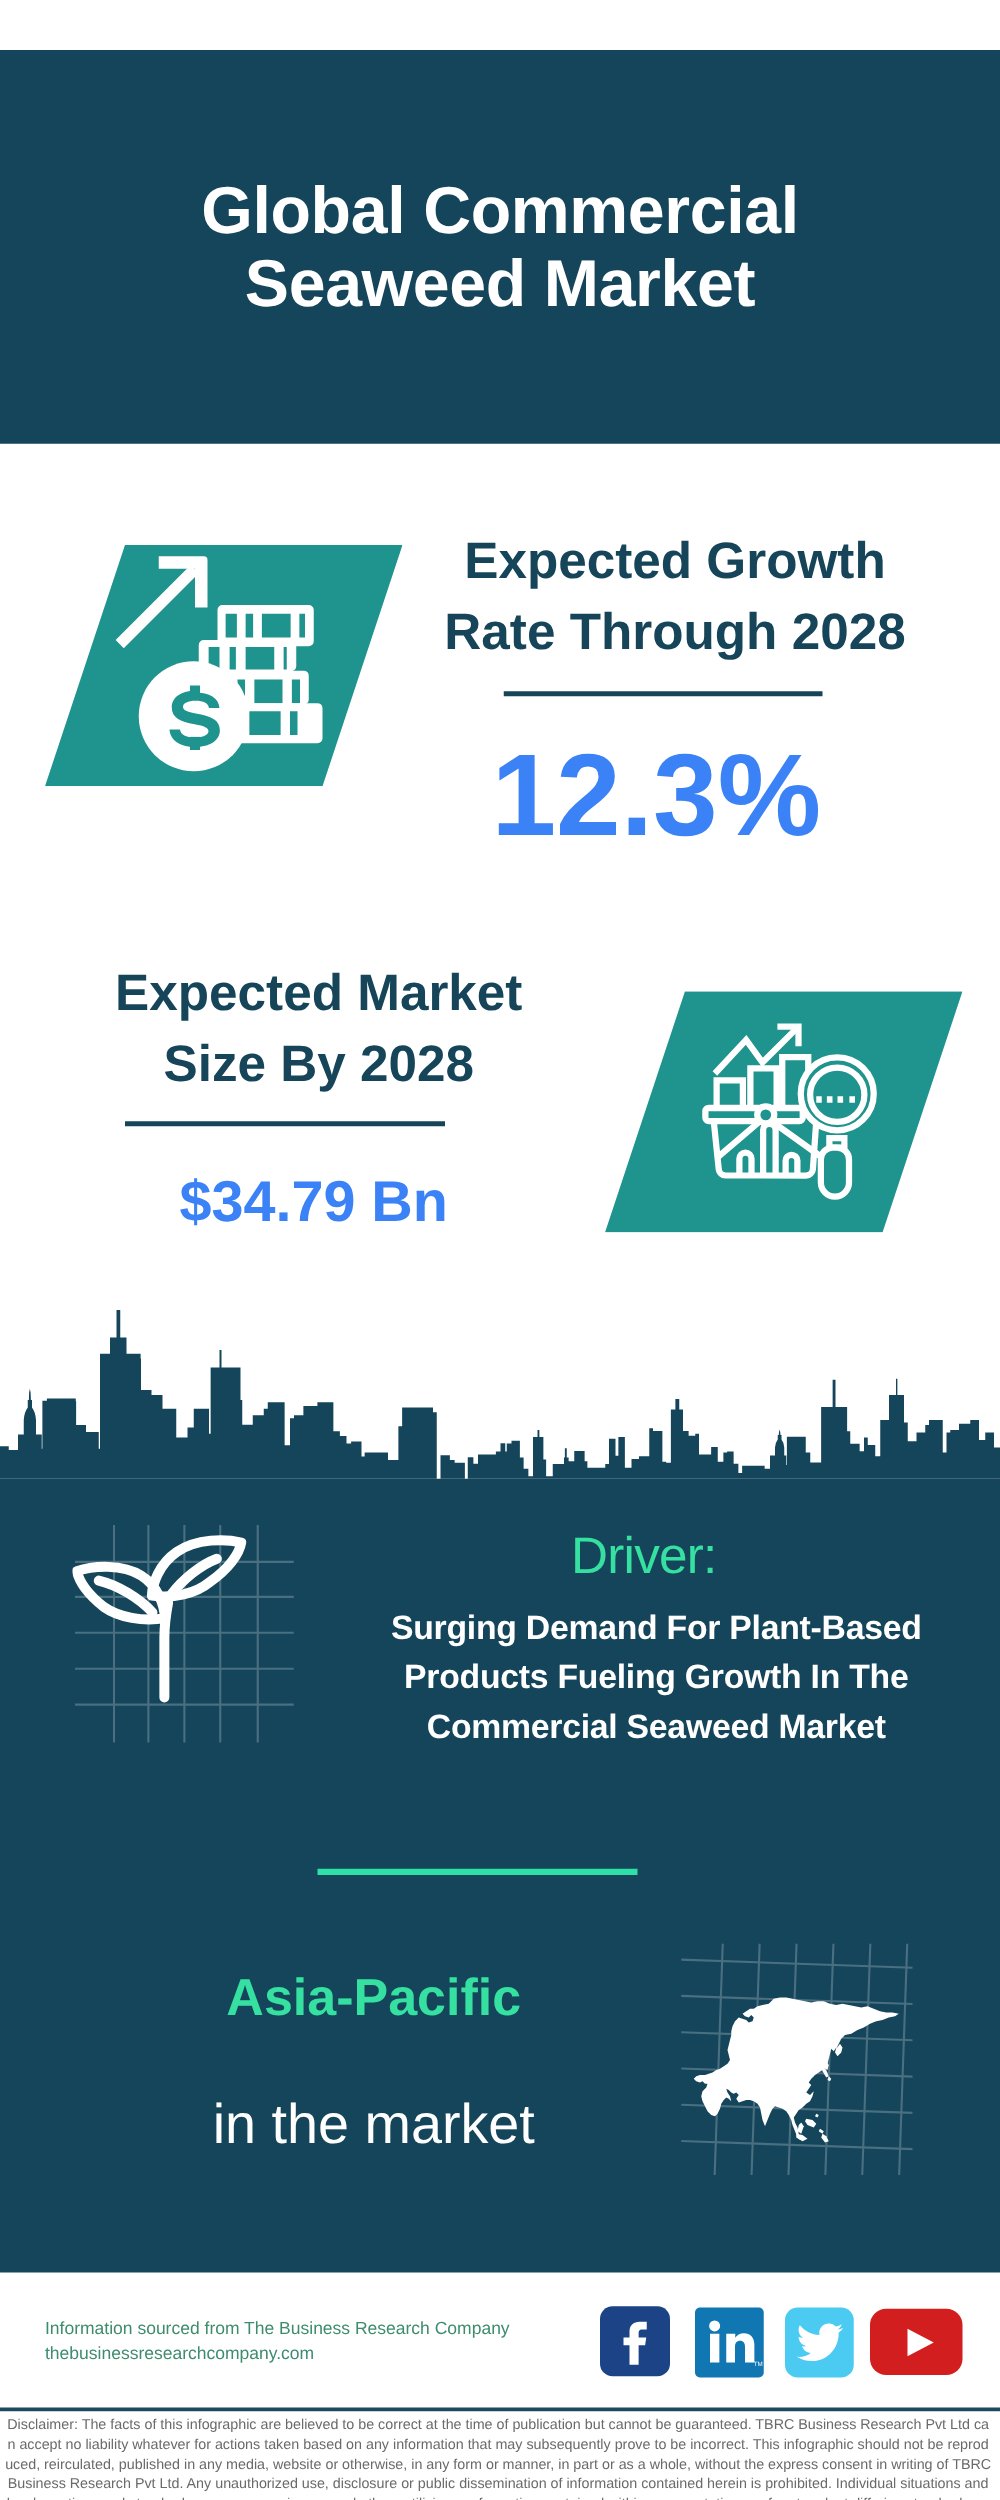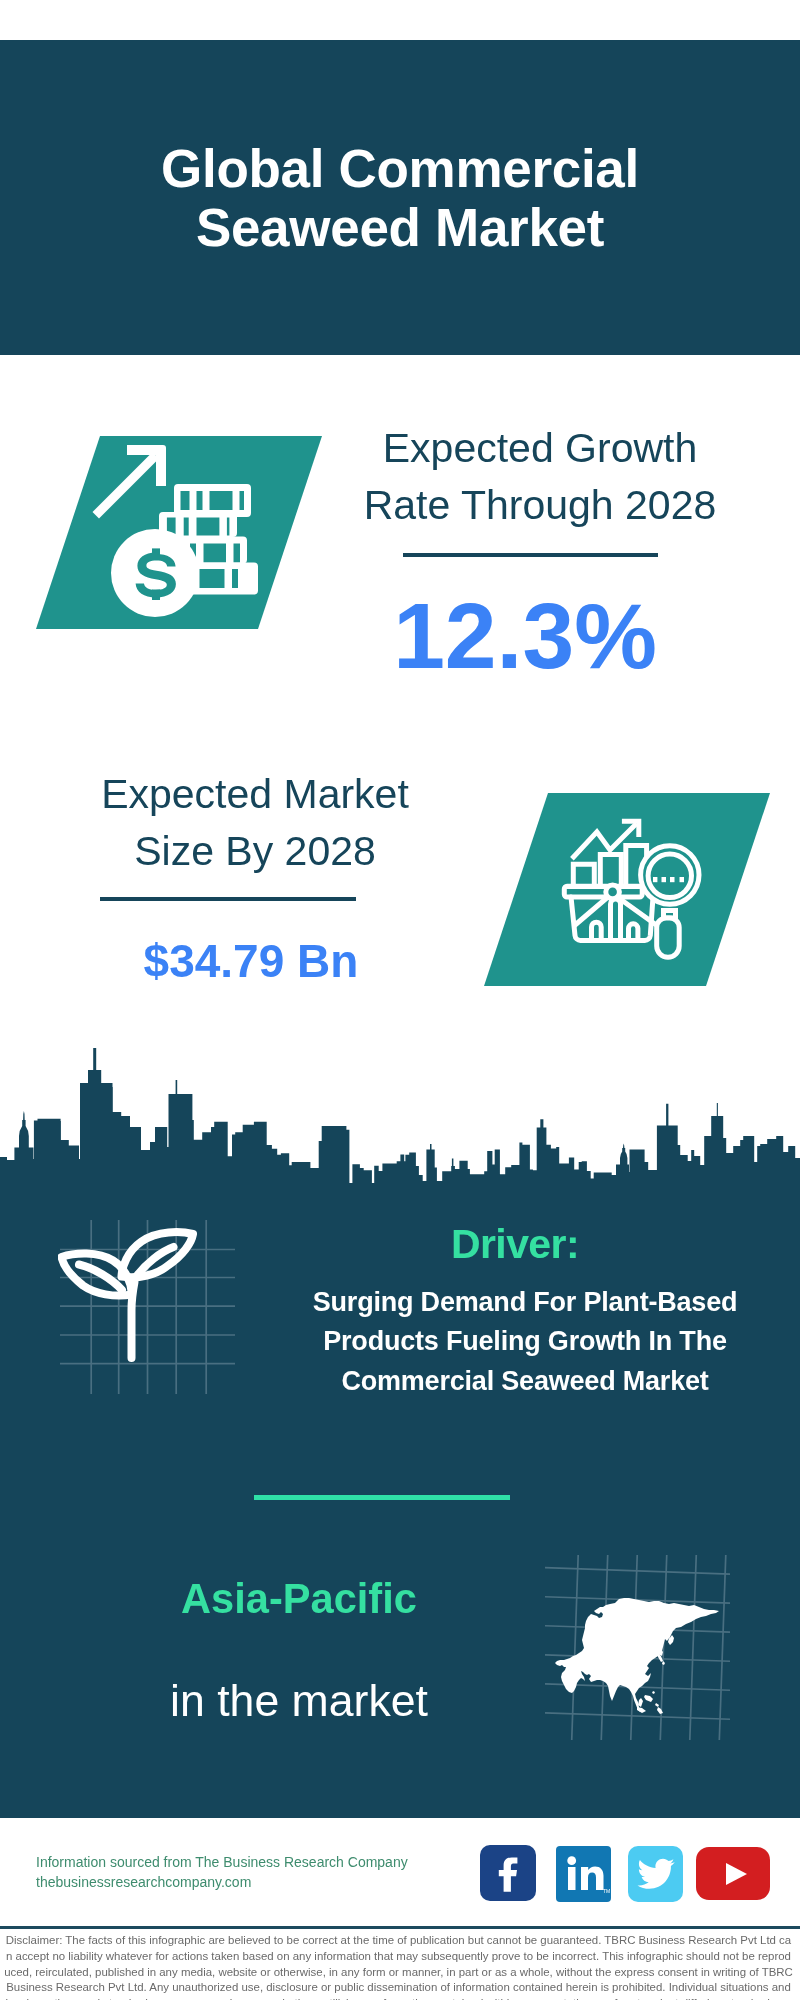--- a/index.html
+++ b/index.html
@@ -3,26 +3,26 @@
 <meta charset="utf-8">
 <style>
   html,body{margin:0;padding:0;}
   body{width:800px;height:2000px;background:#fff;font-family:"Liberation Sans",sans-serif;overflow:hidden;-webkit-font-smoothing:antialiased;}
   .page{position:relative;width:800px;height:2000px;overflow:hidden;margin-top:40px;}
   .hdr{position:absolute;left:0;top:0;width:800px;height:315px;background:#15455a;}
   .hdr-title{position:absolute;left:100px;top:99px;width:600px;margin:0;text-align:center;color:#fff;font-size:53px;font-weight:bold;line-height:59px;letter-spacing:-0.3px;}
 
   
   .para{position:absolute;width:286px;height:193px;background:#1f938d;clip-path:polygon(64px 0,286px 0,222px 193px,0 193px);}
-  .stat-label{position:absolute;margin:0;text-align:center;color:#16455a;font-size:41px;font-weight:normal;line-height:57px;}
+  .stat-label{position:absolute;margin:0;text-align:center;color:#16455a;font-size:41px;font-weight:bold;line-height:57px;}
   .stat-rule{position:absolute;height:4px;background:#16455a;}
   .stat-value{position:absolute;margin:0;text-align:center;color:#3b82f6;font-weight:bold;}
   .icon-svg{position:absolute;}
   .darkbody{position:absolute;left:0;top:1143px;width:800px;height:635px;background:#15455a;}
-  .driver-h{position:absolute;margin:0;text-align:center;color:#35e0a1;font-size:41px;font-weight:bold;line-height:41px;letter-spacing:-0.6px;}
+  .driver-h{position:absolute;margin:0;text-align:center;color:#35e0a1;font-size:41px;font-weight:normal;line-height:41px;letter-spacing:-0.6px;}
   .driver-t{position:absolute;margin:0;text-align:center;color:#fff;font-size:27px;font-weight:bold;line-height:39.4px;letter-spacing:-0.2px;}
   .mint-rule{position:absolute;height:5px;background:#2fe0a7;}
   .region-name{color:#35e0a1;font-weight:bold;font-size:41.6px;}
   .region-txt{position:absolute;margin:0;text-align:center;color:#fff;font-size:44.6px;font-weight:normal;line-height:51px;}
   
   .footer-src{position:absolute;left:36px;top:1812px;margin:0;color:#3e8c6e;font-size:14px;line-height:20px;white-space:nowrap;}
   .social{position:absolute;width:56px;height:56px;border-radius:9px;}
   .social svg{display:block;}
   .hr-dark{position:absolute;left:0;top:1886px;width:800px;height:3px;background:#1c4a5e;}
   .disclaimer{position:absolute;left:4px;top:1893px;width:789px;margin:0;color:#6a6a6a;font-size:11.45px;line-height:15.8px;text-align:center;word-break:break-all;}

